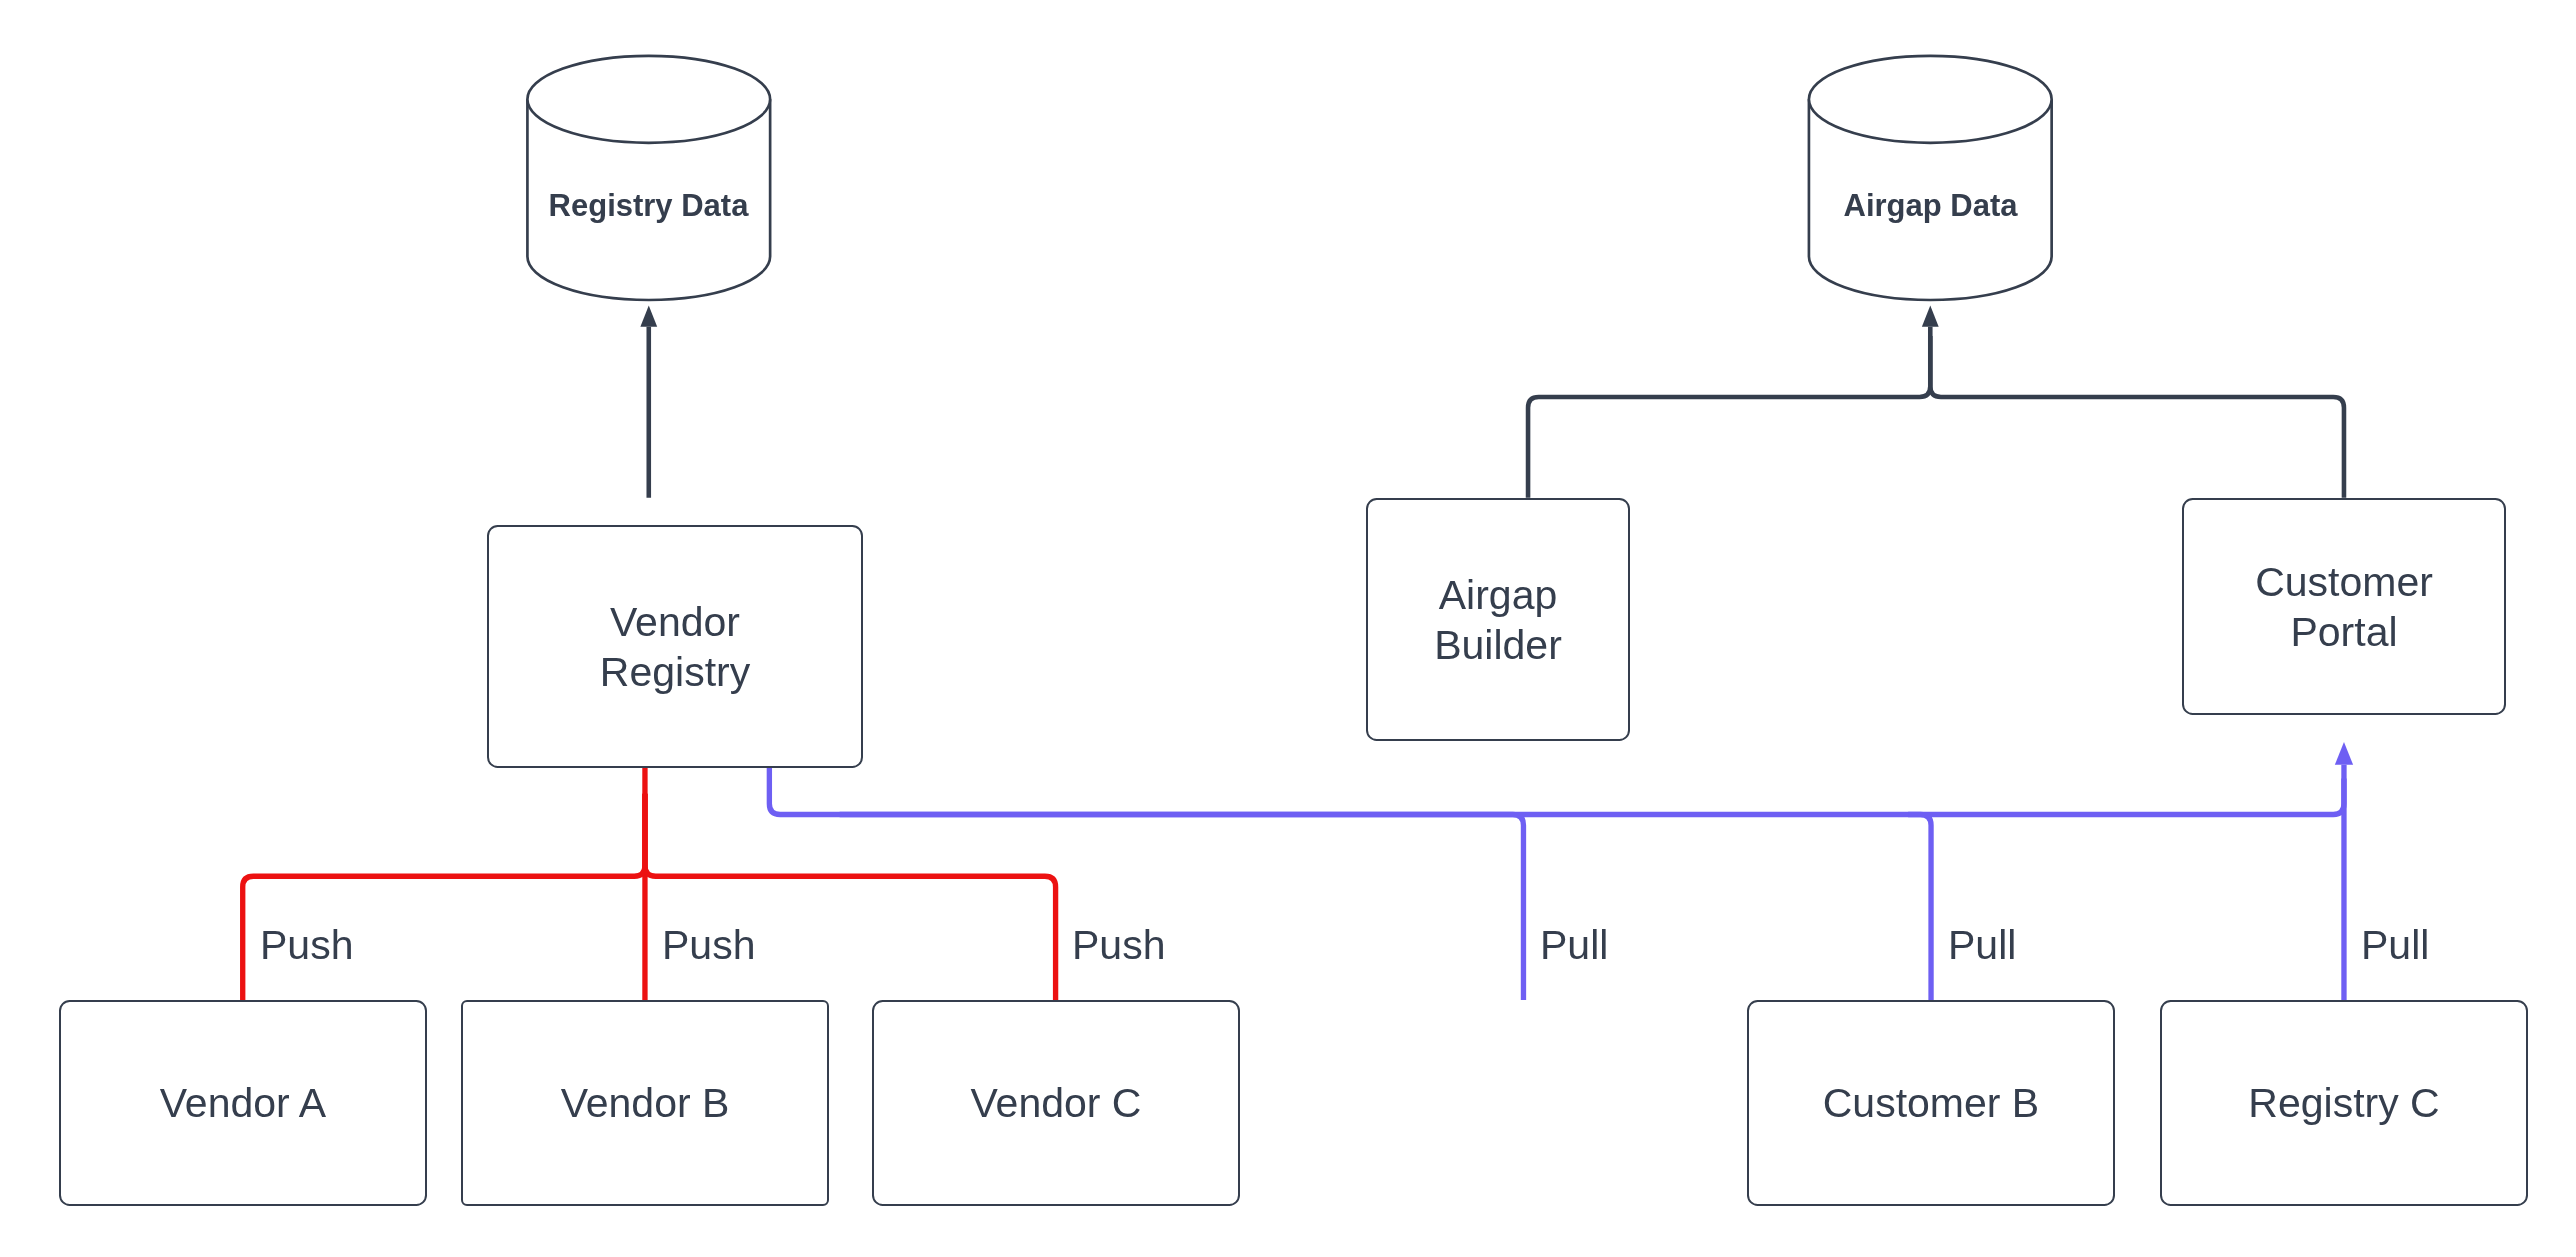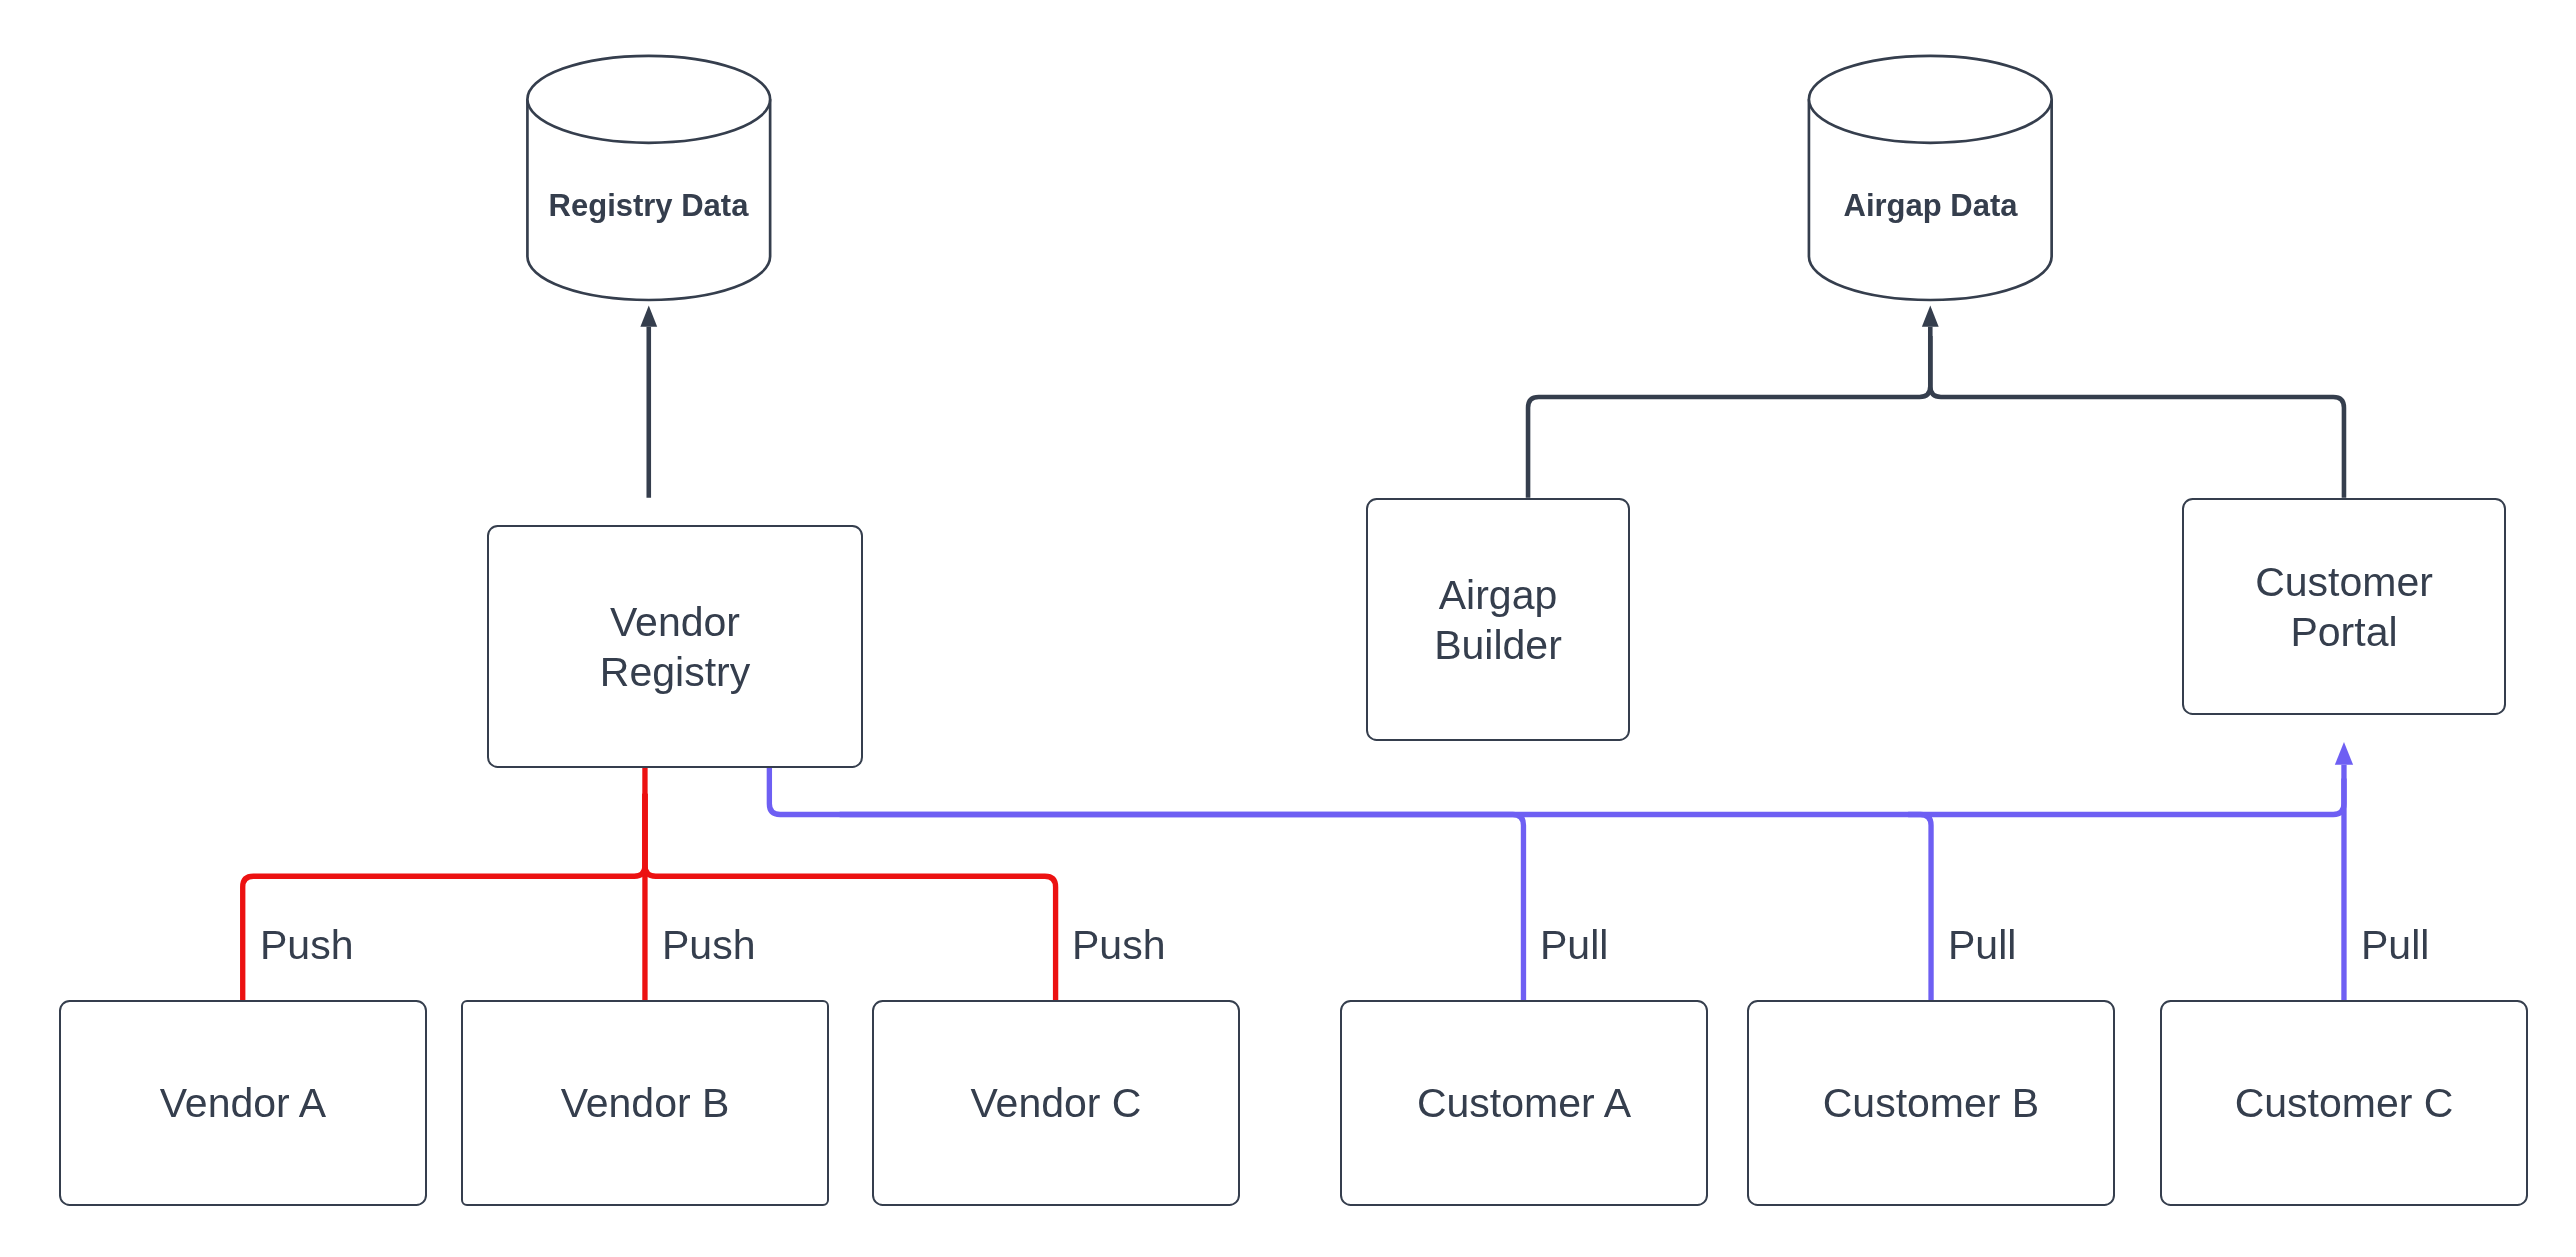--- a/index.html
+++ b/index.html
@@ -129,28 +129,25 @@
 
   <div class="node" style="left:59px; top:1000px; width:368px; height:206px;">
     <span class="lbl">Vendor A</span>
   </div>
   <div class="node" style="left:461px; top:1000px; width:368px; height:206px;border-radius:6px;">
     <span class="lbl">Vendor B</span>
   </div>
   <div class="node" style="left:872px; top:1000px; width:368px; height:206px;">
     <span class="lbl">Vendor C</span>
   </div>
-  <div class="node" style="left:1340px; top:1000px; width:368px; height:206px;">
-    <span class="lbl">Customer A</span>
-  </div>
   <div class="node" style="left:1747px; top:1000px; width:368px; height:206px;">
     <span class="lbl">Customer B</span>
   </div>
   <div class="node" style="left:2160px; top:1000px; width:368px; height:206px;">
-    <span class="lbl">Customer C</span>
+    <span class="lbl">Registry C</span>
   </div>
 
   <div class="edge-label" style="left:260px;  top:920px;">Push</div>
   <div class="edge-label" style="left:662px;  top:920px;">Push</div>
   <div class="edge-label" style="left:1072px; top:920px;">Push</div>
   <div class="edge-label" style="left:1540px; top:920px;">Pull</div>
   <div class="edge-label" style="left:1948px; top:920px;">Pull</div>
   <div class="edge-label" style="left:2361px; top:920px;">Pull</div>
 
 </div>

